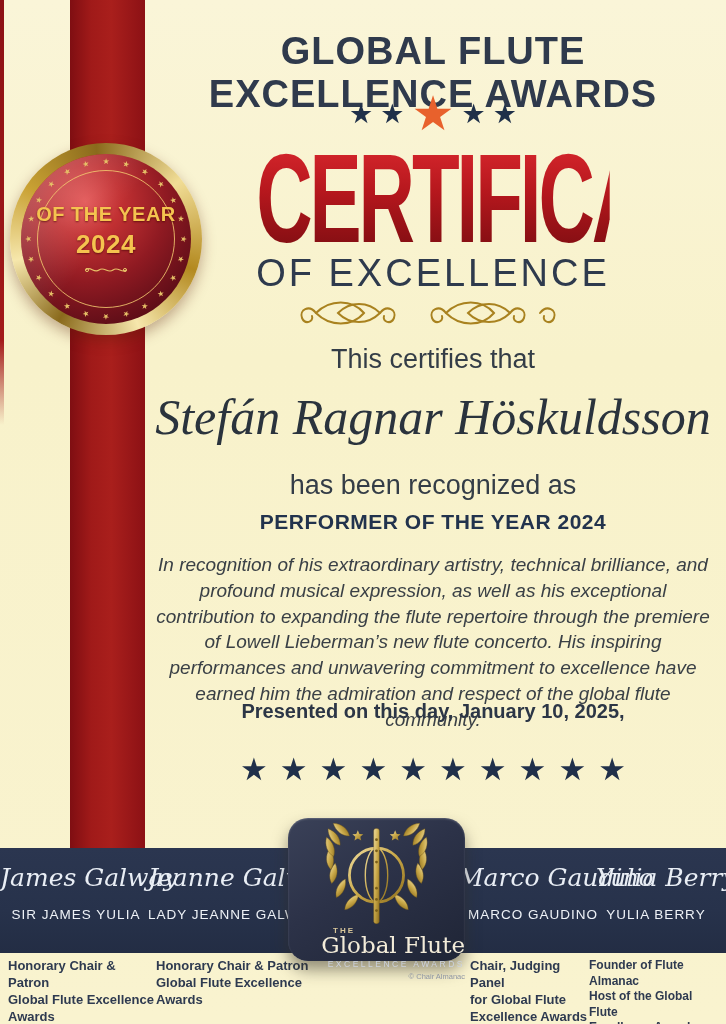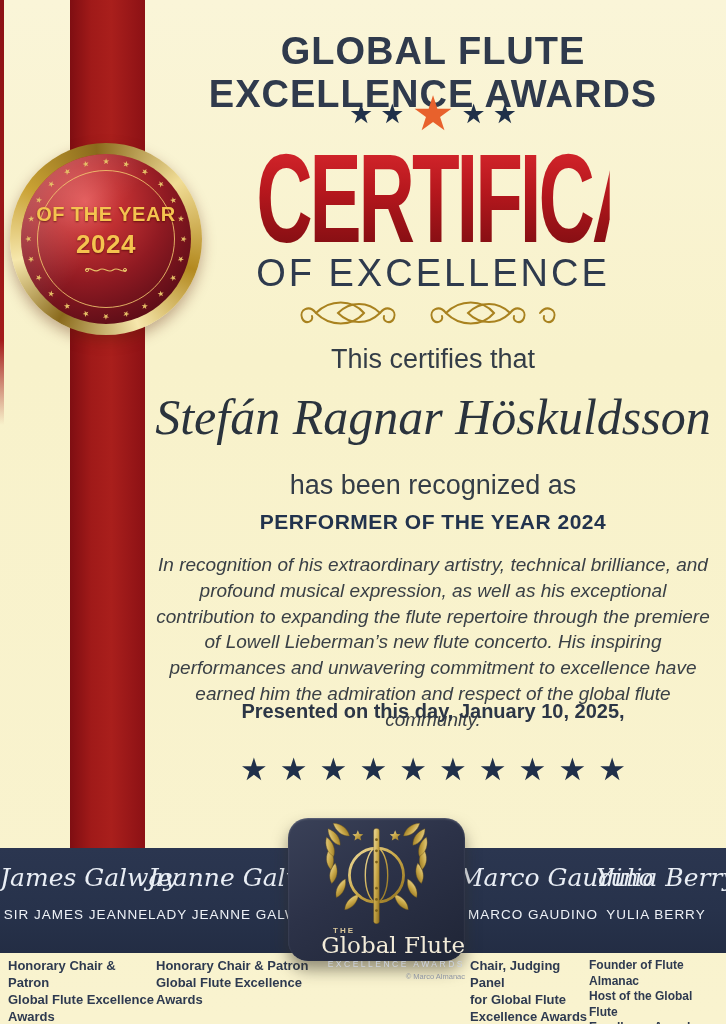--- a/index.html
+++ b/index.html
@@ -186,21 +186,21 @@
         <span class="rstar">★</span>
         <span class="rstar">★</span>
         <span class="rstar">★</span>
         <span class="rstar">★</span>
       </div>
   </div>
 
   <div class="footer-band">
     <div class="sig sig1">
       <div class="script">James Galway</div>
-      <div class="caps">SIR JAMES JEANNE</div>
+      <div class="caps">SIR JAMES YULIA</div>
     </div>
     <div class="sig sig2">
       <div class="script">Jeanne Galway</div>
       <div class="caps">LADY JEANNE GALWAY</div>
     </div>
     <div class="sig sig3">
       <div class="script">Marco Gaudino</div>
       <div class="caps">MARCO GAUDINO</div>
     </div>
     <div class="sig sig4">
@@ -269,16 +269,16 @@
           <circle cx="80" cy="96" r="1.5"></circle>
       </g>
       <g fill="url(#gg)">
         <path d="M60,10 l1.7,3.8 4.1,.4 -3.1,2.7 .9,4 -3.6,-2.1 -3.6,2.1 .9,-4 -3.1,-2.7 4.1,-.4 Z"></path>
         <path d="M100,10 l1.7,3.8 4.1,.4 -3.1,2.7 .9,4 -3.6,-2.1 -3.6,2.1 .9,-4 -3.1,-2.7 4.1,-.4 Z"></path>
       </g>
     </svg>
     <div class="the">THE</div>
     <div class="gname">Global Flute</div>
     <div class="gsub">EXCELLENCE AWARDS</div>
-    <div class="gcopy">© Marco Almanac</div>
+    <div class="gcopy">© Chair Almanac</div>
   </div>
 
 </div>
 
 </body></html>

